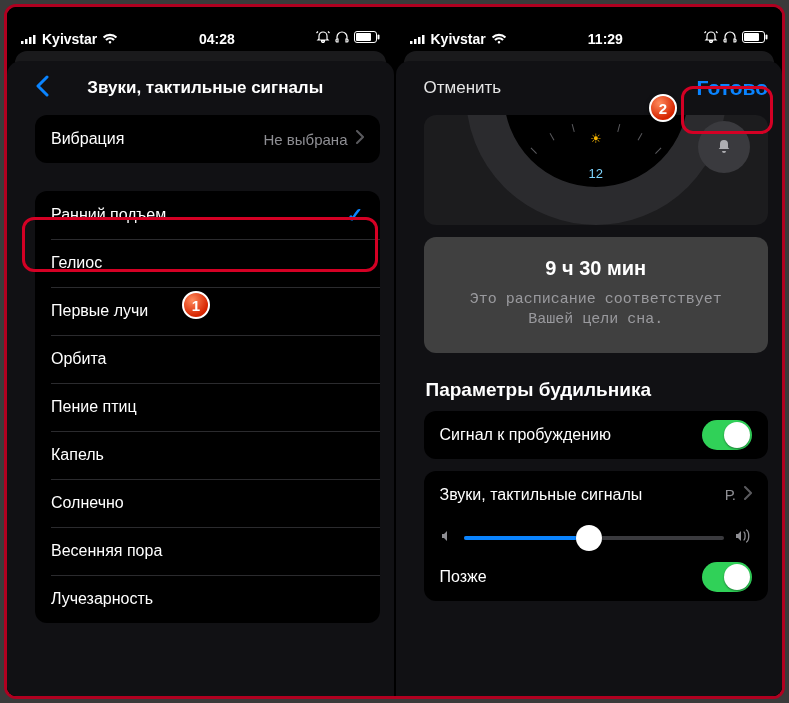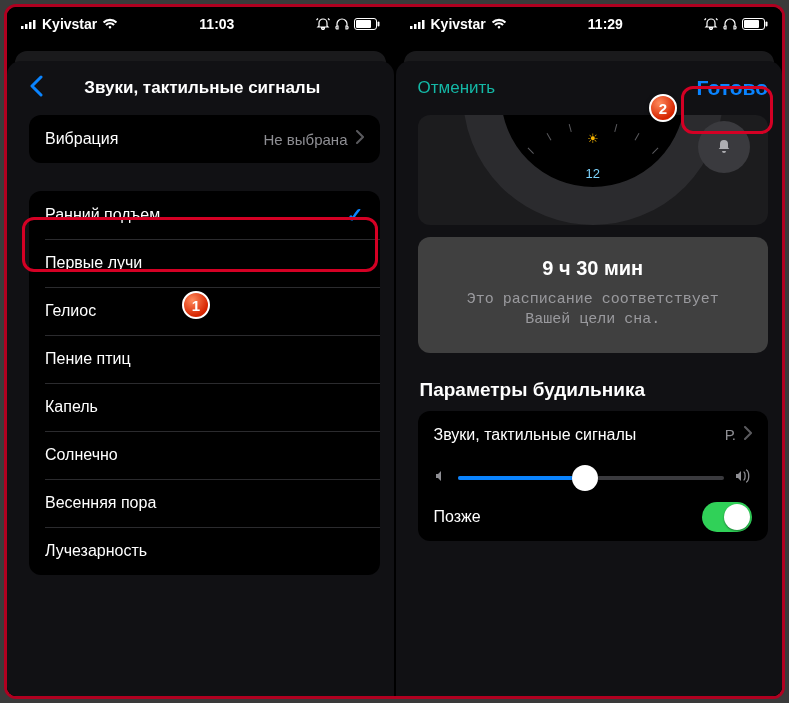--- a/index.html
+++ b/index.html
@@ -1,32 +1,32 @@
 <!DOCTYPE html>
 <html><head>
 <meta charset="utf-8">
 <style>
   * { box-sizing: border-box; margin: 0; padding: 0; font-family: -apple-system, "Helvetica Neue", Arial, sans-serif; }
   body { background: #3a3a3a; width: 789px; height: 703px; position: relative; }
   .frame { position: absolute; top: 4px; left: 4px; right: 4px; bottom: 4px; border: 3px solid #b00020; border-radius: 12px; background: #000; display: flex; overflow: hidden; }
   .phone { flex: 1; background: #000; position: relative; overflow: hidden; }
   .phone + .phone { border-left: 2px solid #000; }
 
-  .statusbar { height: 34px; display: flex; align-items: center; padding: 14px 14px; color: #fff; font-size: 14px; font-weight: 600; }
+  .statusbar { height: 34px; display: flex; align-items: flex-start; padding: 14px 14px; color: #fff; font-size: 14px; font-weight: 600; margin-top: 10px; }
   .sb-left, .sb-right { display: flex; align-items: center; gap: 5px; }
   .sb-center { flex: 1; text-align: center; }
   .sb-ic svg { display: block; }
 
   .stack-bg { position: absolute; top: 44px; left: 8px; right: 8px; height: 12px; background: #1a1a1c; border-radius: 12px 12px 0 0; }
-  .sheet { position: absolute; top: 54px; left: 0; right: 0; bottom: 0; background: #111114; border-radius: 14px 14px 0 0; padding: 0 0 0 8px; overflow: hidden; }
+  .sheet { position: absolute; top: 54px; left: 0; right: 0; bottom: 0; background: #111114; border-radius: 14px 14px 0 0; padding: 0 0 0 14px; overflow: hidden; }
 
   .navbar { display: flex; align-items: center; height: 54px; padding: 0 14px; }
   .navbar .back { color: #0a84ff; }
   .navbar .title { flex: 1; text-align: center; color: #fff; font-size: 17px; font-weight: 600; margin-left: -18px; }
-  .navbar .cancel { color: #14b8a6; font-size: 17px; }
+  .navbar .cancel { color: #e5e5e5; font-size: 17px; }
   .navbar .done { color: #0a84ff; font-size: 21px; font-weight: 700; }
   .navbar .spacer { flex: 1; }
 
   .content { padding: 0 14px; }
   .cell-group { background: #000000; border-radius: 12px; overflow: hidden; margin-bottom: 28px; }
   .cell { display: flex; align-items: center; min-height: 48px; padding: 0 16px; color: #fff; font-size: 16px; position: relative; }
   .cell + .cell::before { content: ""; position: absolute; left: 16px; right: 0; top: 0; height: 1px; background: #2b2b2e; }
   .cell .val { margin-left: auto; color: #8e8e93; font-size: 15px; }
   .cell .chev { margin-left: 8px; color: #5a5a5e; }
   .cell .check { margin-left: auto; color: #0a84ff; font-size: 20px; font-weight: 700; }
@@ -81,21 +81,21 @@
               <rect x="12" y="1" width="2.5" height="9" fill="#fff"></rect>
             </svg>
           </span>
         <span>Kyivstar</span>
         <span class="sb-ic">
             <svg width="16" height="12" viewBox="0 0 16 12">
               <path d="M8 10.5a1.3 1.3 0 100-2.6 1.3 1.3 0 000 2.6zM3.2 6.2a7 7 0 019.6 0l-1.5 1.5a5 5 0 00-6.6 0L3.2 6.2zM.8 3.8a10.3 10.3 0 0114.4 0L13.7 5.3a8.3 8.3 0 00-11.4 0L.8 3.8z" fill="#fff"></path>
             </svg>
           </span>
       </div>
-      <div class="sb-center">11:03</div>
+      <div class="sb-center">04:28</div>
       <div class="sb-right">
         <span class="sb-ic">
             <svg width="14" height="12" viewBox="0 0 14 12">
               <path d="M7 1a4 4 0 014 4v3l1 1H2l1-1V5a4 4 0 014-4zM5.5 10h3a1.5 1.5 0 01-3 0zM2 .5L.5 2M12 .5L13.5 2" stroke="#fff" stroke-width="1.2" fill="none"></path>
             </svg>
           </span>
         <span class="sb-ic">
             <svg width="14" height="12" viewBox="0 0 14 12">
               <path d="M2 8V6a5 5 0 0110 0v2M2 8h1v3H2a1 1 0 01-1-1V9a1 1 0 011-1zm10 0h-1v3h1a1 1 0 001-1V9a1 1 0 00-1-1z" stroke="#fff" stroke-width="1.2" fill="none"></path>
             </svg>
@@ -126,24 +126,27 @@
                   <path d="M1 1l6 6-6 6" stroke="#5a5a5e" stroke-width="2" fill="none" stroke-linecap="round"></path>
                 </svg></span>
           </div>
         </div>
         <div class="cell-group">
           <div class="cell">
             <span>Ранний подъем</span>
             <span class="check">✓</span>
           </div>
           <div class="cell">
+              <span>Гелиос</span>
+            </div>
+          <div class="cell">
               <span>Первые лучи</span>
             </div>
           <div class="cell">
-              <span>Гелиос</span>
+              <span>Орбита</span>
             </div>
           <div class="cell">
               <span>Пение птиц</span>
             </div>
           <div class="cell">
               <span>Капель</span>
             </div>
           <div class="cell">
               <span>Солнечно</span>
             </div>
@@ -230,20 +233,26 @@
       </div>
 
       <div class="duration-box">
         <div class="big">9 ч 30 мин</div>
         <div class="sub">Это расписание соответствует</div>
         <div class="sub">Вашей цели сна.</div>
       </div>
 
       <div class="section-title">Параметры будильника</div>
 
+      <div class="cell-group" style="margin:0 14px 12px;">
+        <div class="cell">
+          <span>Сигнал к пробуждению</span>
+          <div class="toggle"></div>
+        </div>
+      </div>
 
       <div class="cell-group" style="margin:0 14px;">
         <div class="cell">
           <span>Звуки, тактильные сигналы</span>
           <span class="val trunc">Р.</span>
           <span class="chev"><svg width="8" height="14" viewBox="0 0 8 14">
                 <path d="M1 1l6 6-6 6" stroke="#5a5a5e" stroke-width="2" fill="none" stroke-linecap="round"></path>
               </svg></span>
         </div>
         <div class="slider-row">

